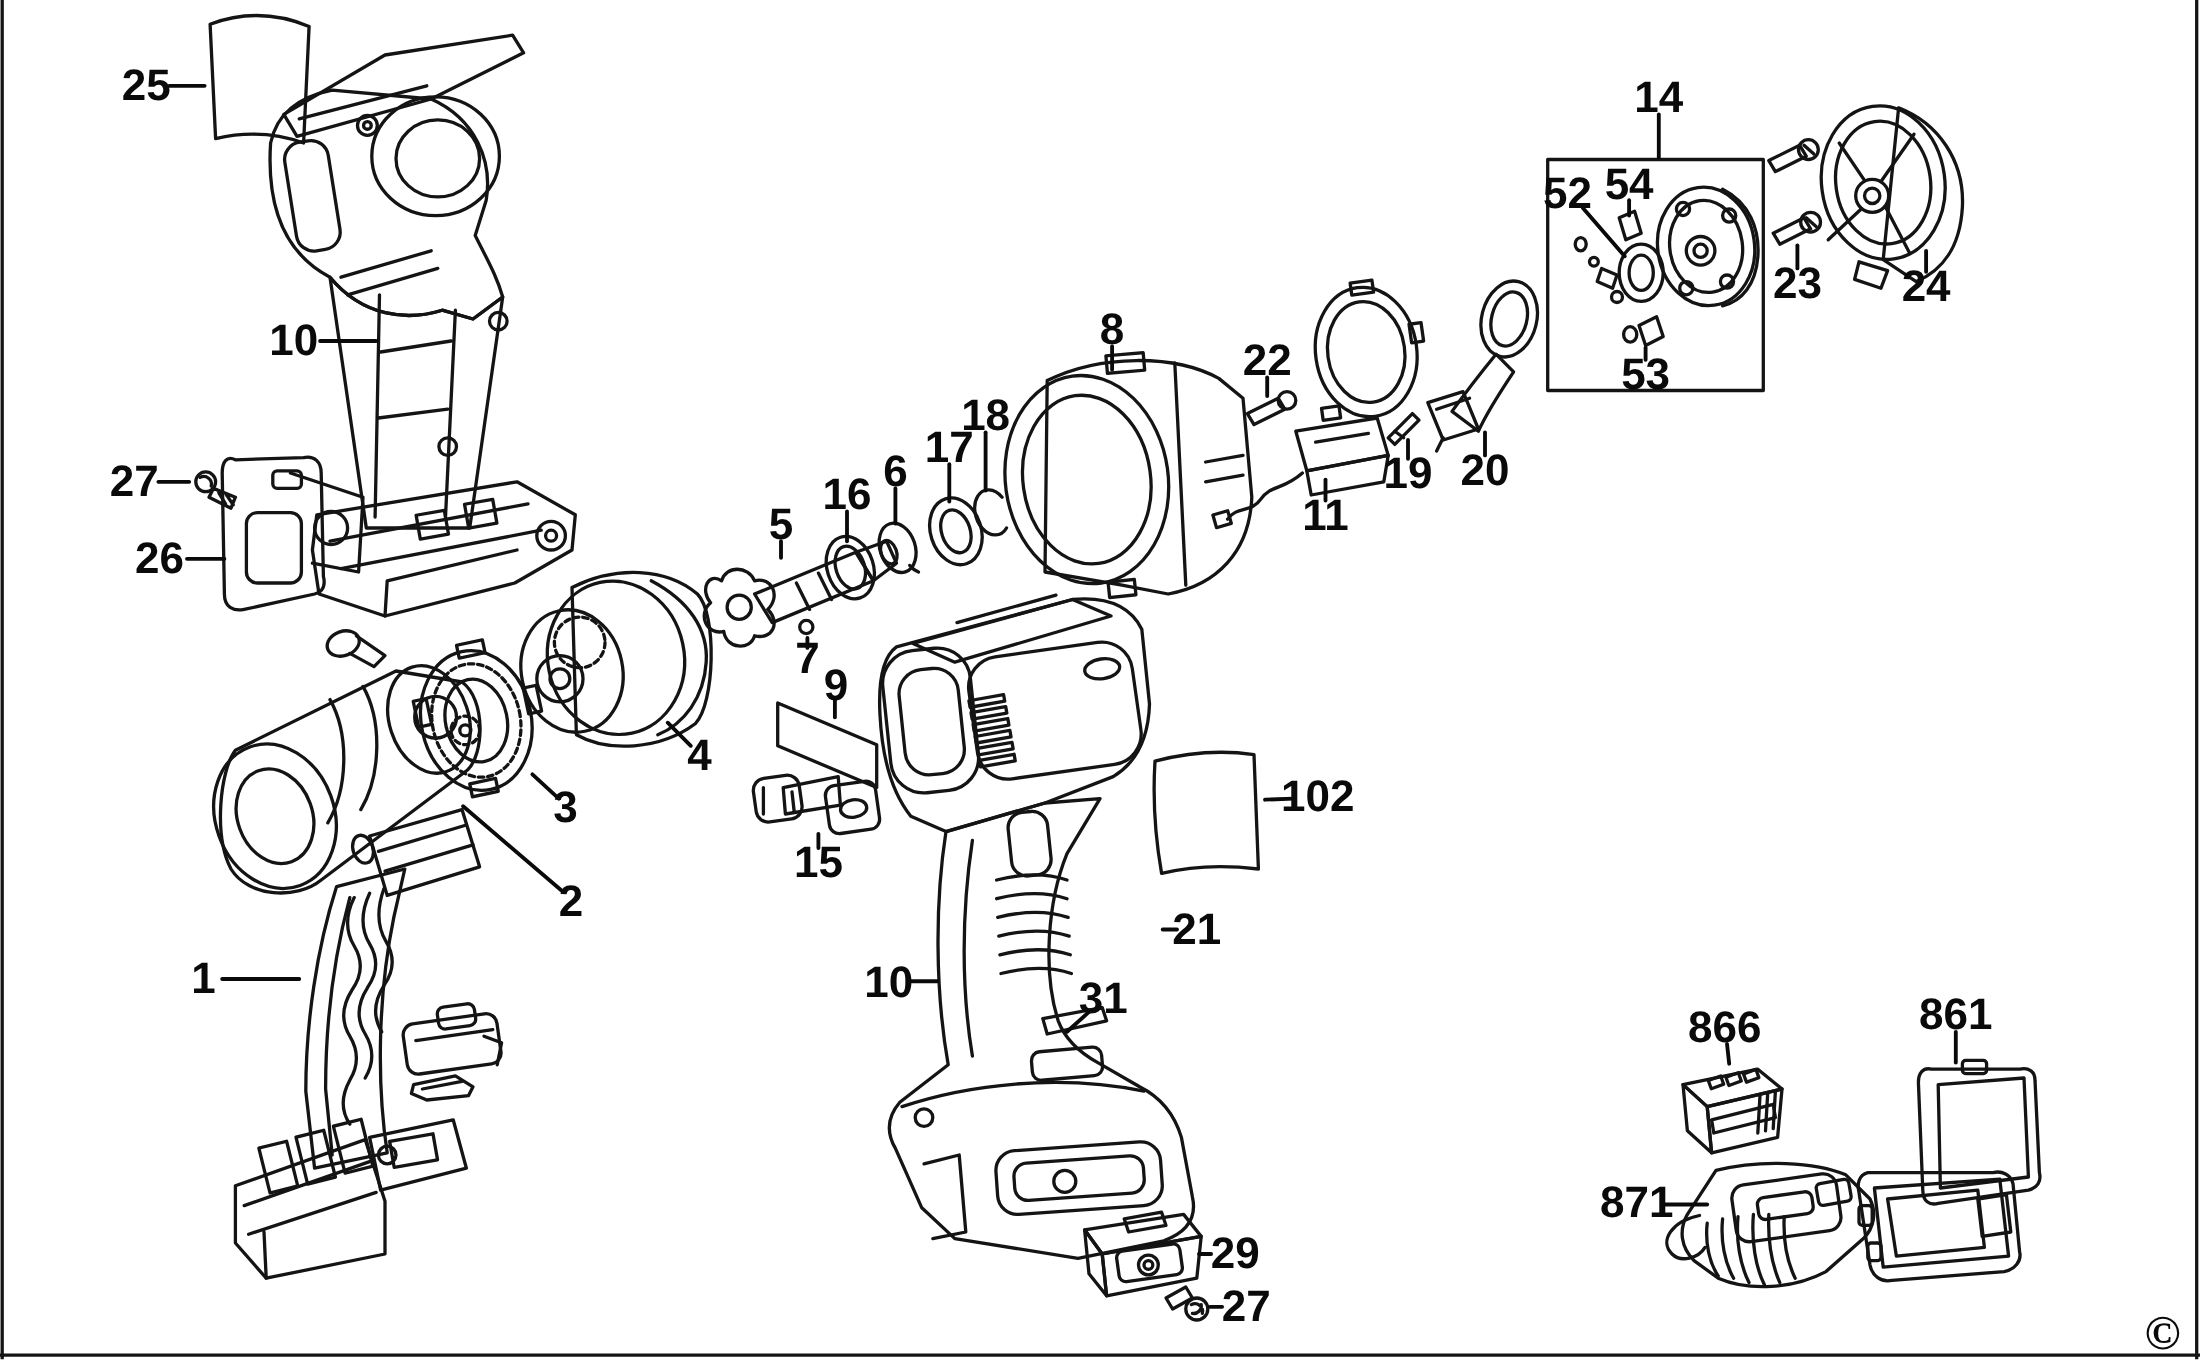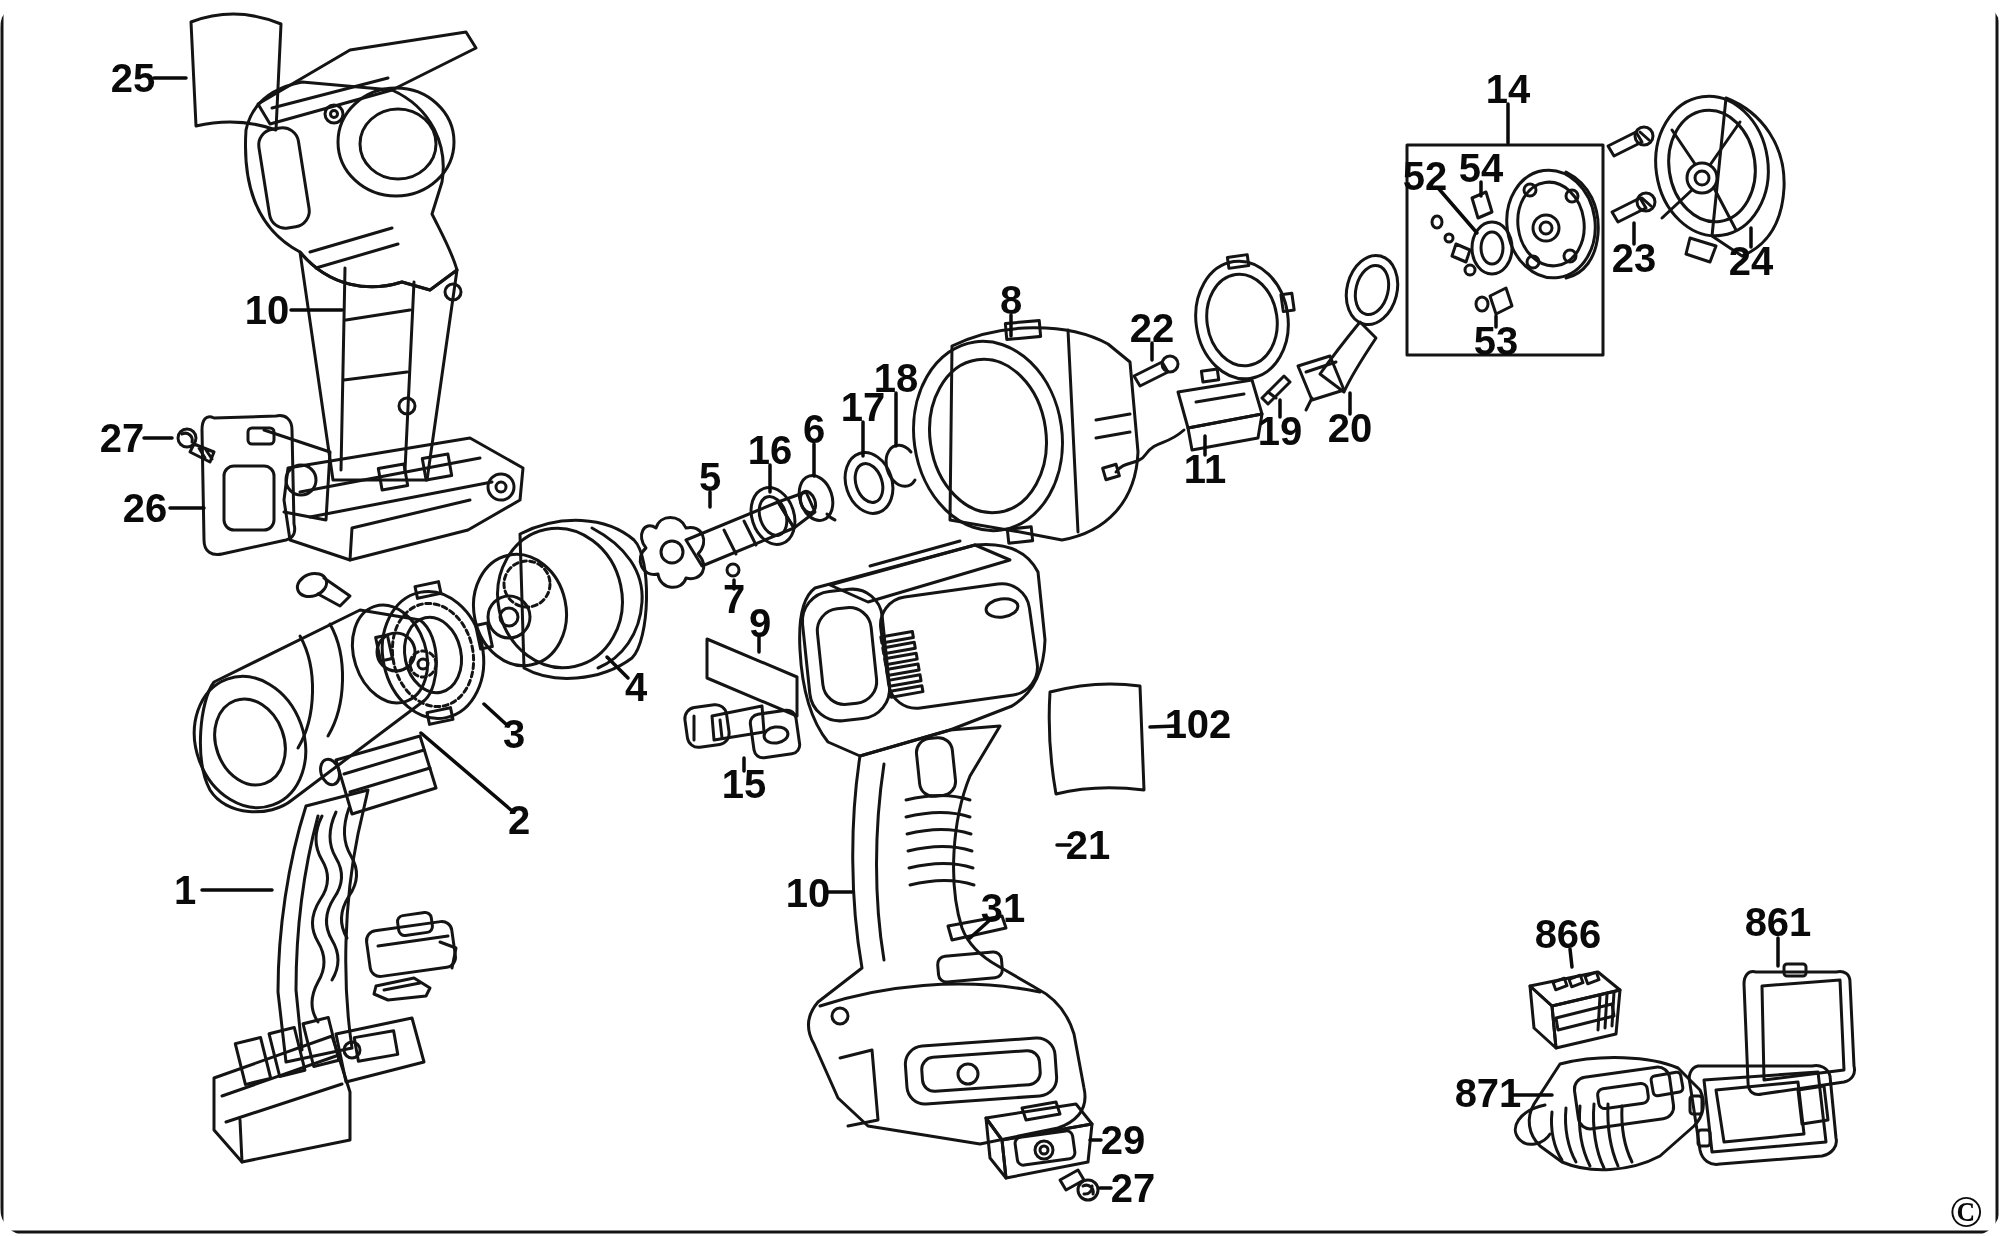--- a/index.html
+++ b/index.html
@@ -1,17 +1,17 @@
 <!DOCTYPE html>
 <html><head>
 <meta charset="utf-8">
 <style>
   html,body{margin:0;padding:0;background:#fff;}
   #page{position:relative;width:2000px;height:1236px;background:#fff;overflow:hidden;
-        font-family:"Liberation Sans",sans-serif;border-radius:28px;}
+        font-family:"Liberation Sans",sans-serif;}
   svg{position:absolute;left:0;top:0;}
   
   .ln, g.part path, g.part rect, g.part circle, g.part ellipse, g.part line, g.part polygon, g.part polyline{
     fill:none;stroke:#141414;stroke-width:3;stroke-linecap:round;stroke-linejoin:round;}
   .w{fill:#ffffff;}
   .d{fill:#141414;stroke:none;}
   .t2{stroke-width:2;}
   .t4{stroke-width:4;}
   .t5{stroke-width:5;}
   .t6{stroke-width:6;}

